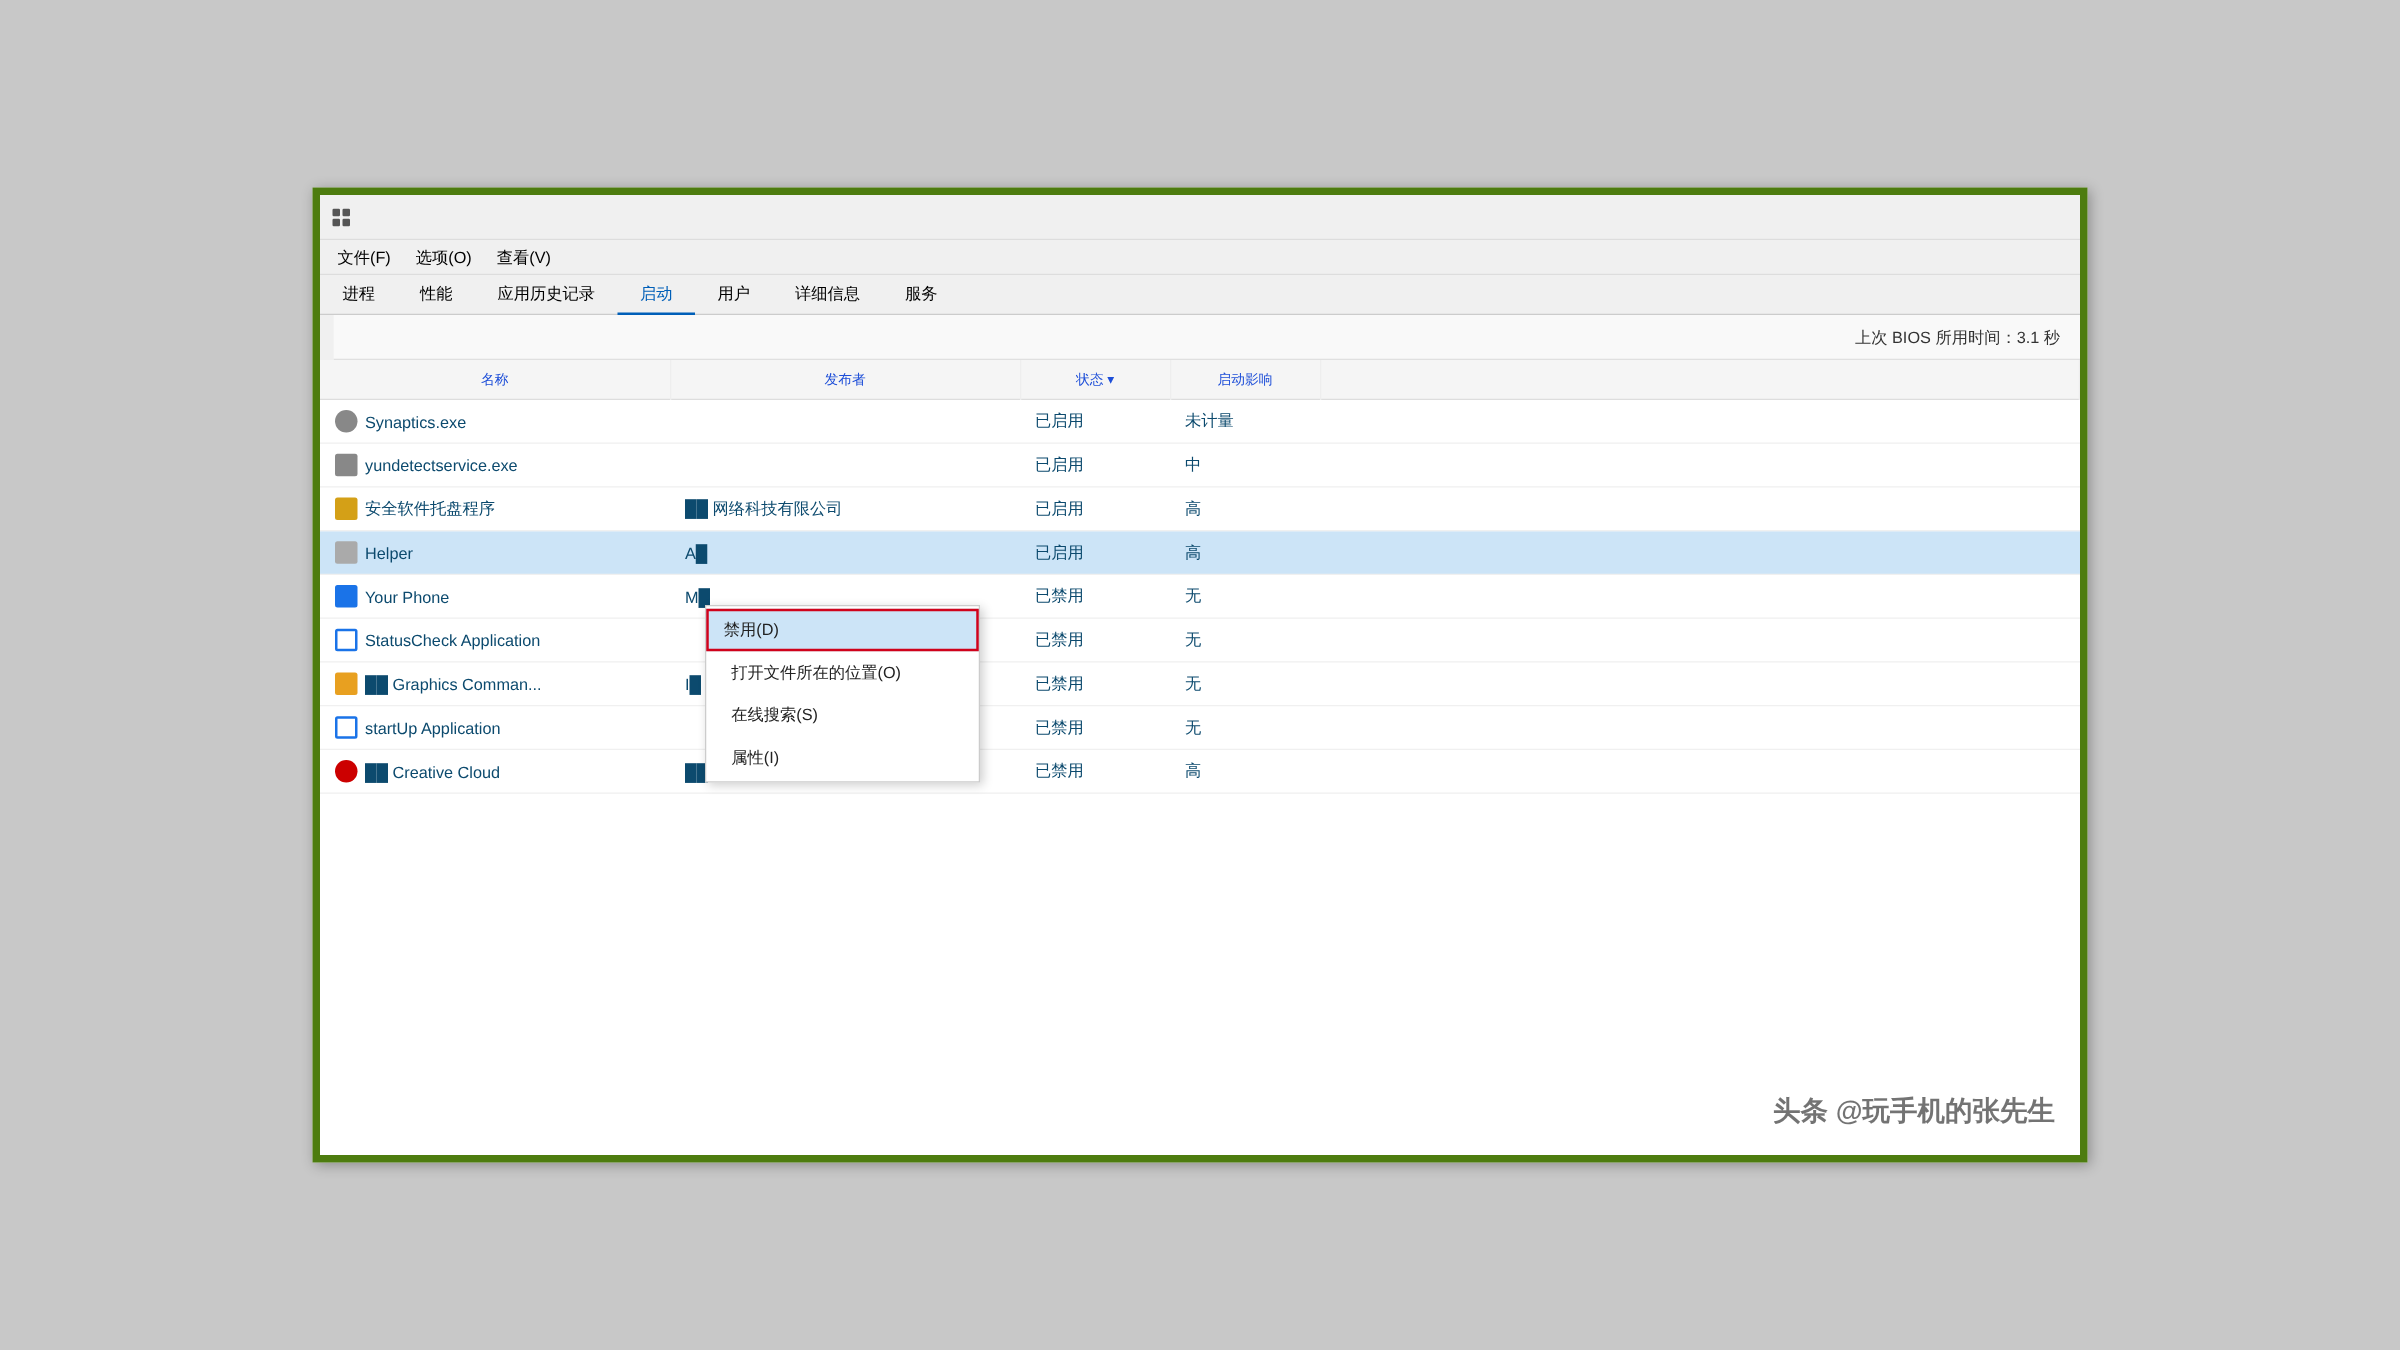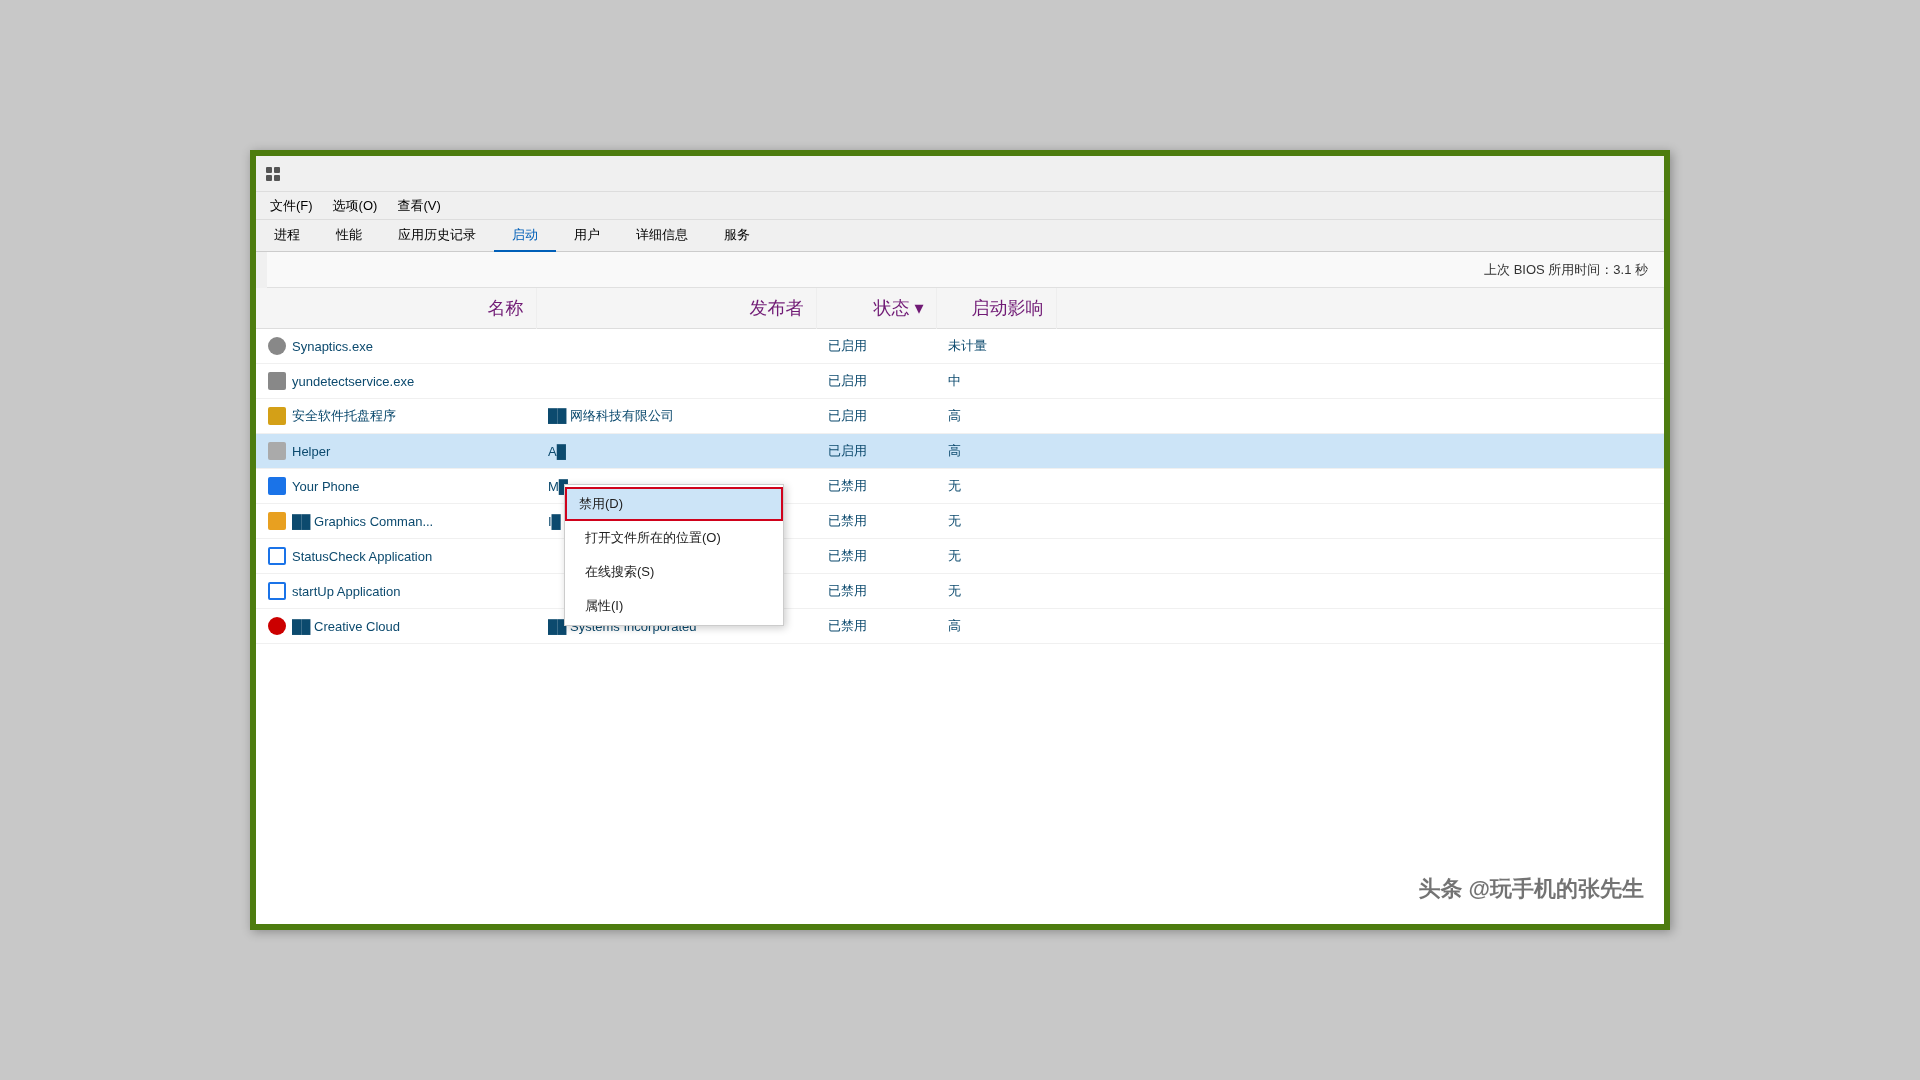--- a/index.html
+++ b/index.html
@@ -115,25 +115,25 @@
     }
     table {
       width: 100%;
       border-collapse: collapse;
     }
     thead tr {
       background: #f5f5f5;
       border-bottom: 1px solid #ddd;
     }
     thead th {
-      text-align: right;
+      text-align: center;
       padding: 8px 12px;
       font-weight: normal;
-      font-size: 18px;
-      color: #701a75;
+      font-size: 11px;
+      color: #1d4ed8;
       border-right: 1px solid #eee;
       cursor: pointer;
       white-space: nowrap;
     }
     tbody tr {
       border-bottom: 1px solid #f0f0f0;
     }
     tbody tr.selected {
       background: #cce4f7;
     }
@@ -290,37 +290,37 @@
               </div>
             </td>
             <td>M█</td>
             <td>已禁用</td>
             <td>无</td>
             <td></td>
           </tr>
           <tr>
             <td>
               <div class="app-name-cell">
+                <span style="display: inline-block; width: 18px; height: 18px; margin-right: 6px; flex-shrink: 0; border-radius: 2px; background: transparent; border: 2px solid rgb(26, 115, 232);"></span>
+                <span>StatusCheck Application</span>
+              </div>
+            </td>
+            <td></td>
+            <td>已禁用</td>
+            <td>无</td>
+            <td></td>
+          </tr>
+          <tr>
+            <td>
+              <div class="app-name-cell">
                 <span style="display: inline-block; width: 18px; height: 18px; margin-right: 6px; flex-shrink: 0; border-radius: 2px; background: rgb(232, 160, 32); border: none;"></span>
                 <span>██ Graphics Comman...</span>
               </div>
             </td>
             <td>I█</td>
-            <td>已禁用</td>
-            <td>无</td>
-            <td></td>
-          </tr>
-          <tr>
-            <td>
-              <div class="app-name-cell">
-                <span style="display: inline-block; width: 18px; height: 18px; margin-right: 6px; flex-shrink: 0; border-radius: 2px; background: transparent; border: 2px solid rgb(26, 115, 232);"></span>
-                <span>StatusCheck Application</span>
-              </div>
-            </td>
-            <td></td>
             <td>已禁用</td>
             <td>无</td>
             <td></td>
           </tr>
           <tr>
             <td>
               <div class="app-name-cell">
                 <span style="display: inline-block; width: 18px; height: 18px; margin-right: 6px; flex-shrink: 0; border-radius: 2px; background: transparent; border: 2px solid rgb(26, 115, 232);"></span>
                 <span>startUp Application</span>
               </div>

